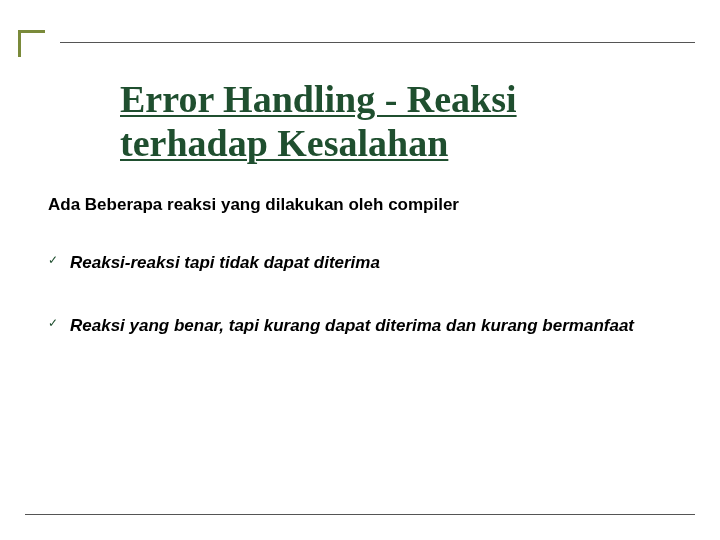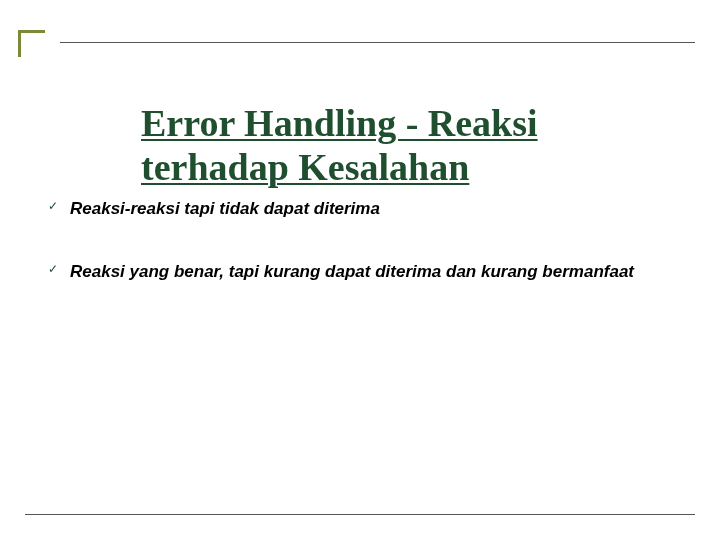--- a/index.html
+++ b/index.html
@@ -38,31 +38,30 @@
     position: absolute;
     bottom: 25px;
     left: 25px;
     right: 25px;
     height: 0;
     border-top: 1px solid #555;
   }
   .title {
     position: absolute;
     top: 78px;
-    left: 141px;
+    left: 120px;
     right: 60px;
     font-family: "Times New Roman", Times, serif;
     font-size: 38px;
     line-height: 1.15;
     font-weight: bold;
     color: #1f4f2f;
     text-decoration: underline;
     text-decoration-thickness: 2px;
     text-underline-offset: 3px;
-    margin-top: 24px;
   }
   .body {
     position: absolute;
     top: 195px;
     left: 48px;
     right: 48px;
   }
   .intro {
     font-size: 17px;
     font-weight: bold;
@@ -90,20 +89,21 @@
 </head>
 <body>
 
 <div class="slide">
   <div class="accent-top"></div>
   <div class="rule-top"></div>
 
   <div class="title">Error Handling - Reaksi terhadap Kesalahan</div>
 
   <div class="body">
+    <div class="intro">Ada Beberapa reaksi yang dilakukan oleh compiler</div>
 
     <div class="item">
       <div class="check">✓</div>
       <div class="item-text">Reaksi-reaksi tapi tidak dapat diterima</div>
     </div>
 
     <div class="item">
       <div class="check">✓</div>
       <div class="item-text">Reaksi yang benar, tapi kurang dapat diterima dan kurang bermanfaat</div>
     </div>

